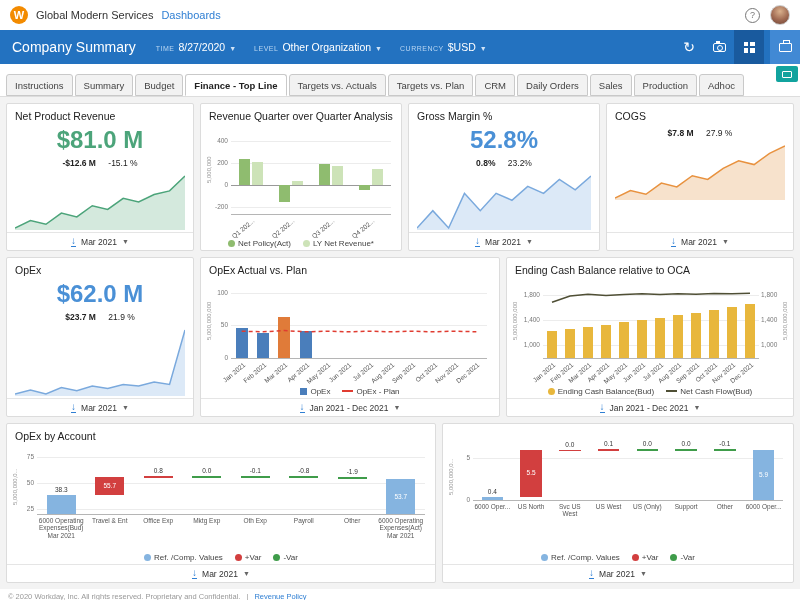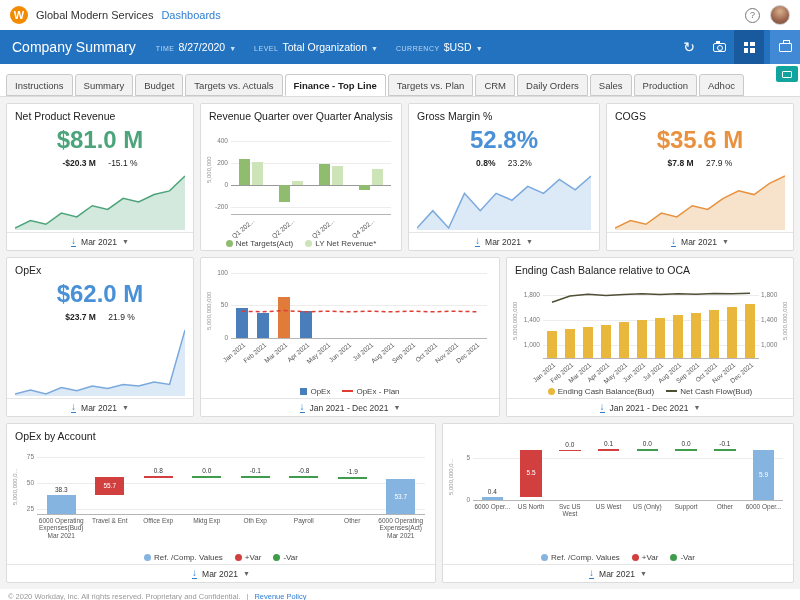--- a/index.html
+++ b/index.html
@@ -101,21 +101,21 @@
 
 <div class="header">
   <span class="header-title">Company Summary</span>
   <div class="hgroup">
     <span class="hlabel">TIME</span>
     <span class="hvalue">8/27/2020</span>
     <span class="hcaret">▼</span>
   </div>
   <div class="hgroup">
     <span class="hlabel">LEVEL</span>
-    <span class="hvalue">Total Organization</span>
+    <span class="hvalue">Other Organization</span>
     <span class="hcaret">▼</span>
   </div>
   <div class="hgroup">
     <span class="hlabel">CURRENCY</span>
     <span class="hvalue">$USD</span>
     <span class="hcaret">▼</span>
   </div>
   <div class="header-icons">
     <div class="hbtn refresh">↻</div>
     <div class="hbtn">
@@ -136,39 +136,39 @@
 </div>
 
 <div class="widget">
     <span></span>
   </div>
 
 <div class="tabs">
     <div class="tab">Instructions</div>
     <div class="tab">Summary</div>
     <div class="tab">Budget</div>
+    <div class="tab active">Finance - Top Line</div>
     <div class="tab">Targets vs. Actuals</div>
-    <div class="tab active">Finance - Top Line</div>
     <div class="tab">Targets vs. Plan</div>
     <div class="tab">CRM</div>
     <div class="tab">Daily Orders</div>
     <div class="tab">Sales</div>
     <div class="tab">Production</div>
     <div class="tab">Adhoc</div>
   </div>
 
 <div class="content">
 
   <div class="row row1">
 
     <div class="card">
       <div class="card-title">Net Product Revenue</div>
       <div class="kpi-value" style="color: rgb(76, 164, 122);">$81.0 M</div>
       <div class="kpi-subs">
-        <span class="s1">-$20.3 M</span>
+        <span class="s1">-$12.6 M</span>
         <span class="s2">-15.1 %</span>
       </div>
       <div class="spark">
           <svg width="170" height="58">
             <polygon points="0,56 15.454545454545455,48.57142857142857 30.90909090909091,52.285714285714285 46.36363636363636,41.142857142857146 61.81818181818182,44.85714285714286 77.27272727272727,33.714285714285715 92.72727272727272,37.42857142857143 108.18181818181819,26.28571428571429 123.63636363636364,30 139.0909090909091,22.57142857142857 154.54545454545453,18.857142857142854 170,4 170,58 0,58" fill="#d4e9dd"></polygon>
             <polyline points="0,56 15.454545454545455,48.57142857142857 30.90909090909091,52.285714285714285 46.36363636363636,41.142857142857146 61.81818181818182,44.85714285714286 77.27272727272727,33.714285714285715 92.72727272727272,37.42857142857143 108.18181818181819,26.28571428571429 123.63636363636364,30 139.0909090909091,22.57142857142857 154.54545454545453,18.857142857142854 170,4" fill="none" stroke="#4ca47a" stroke-width="1.5"></polyline>
           </svg>
         </div>
       <div class="card-footer">
         <span class="dl">↓</span>
@@ -200,21 +200,21 @@
           <div class="ch-bar" style="left: 154.4px; top: 61.1892px; width: 10.4px; height: 4.98649px; background: rgb(143, 188, 111);"></div>
           <div class="ch-bar" style="left: 167.2px; top: 44.5676px; width: 10.4px; height: 16.6216px; background: rgb(205, 227, 184);"></div>
           <div class="ch-cat rot" style="width: 54px; left: -8px; top: 93px;">Q1 202...</div>
           <div class="ch-cat rot" style="width: 54px; left: 32px; top: 93px;">Q2 202...</div>
           <div class="ch-cat rot" style="width: 54px; left: 72px; top: 93px;">Q3 202...</div>
           <div class="ch-cat rot" style="width: 54px; left: 112px; top: 93px;">Q4 202...</div>
         </div>
       <div class="legend">
           <span class="leg-item">
             <span class="sw c" style="background: rgb(143, 188, 111);"></span>
-            <span>Net Targets(Act)</span>
+            <span>Net Policy(Act)</span>
           </span>
           <span class="leg-item">
             <span class="sw c" style="background: rgb(205, 227, 184);"></span>
             <span>LY Net Revenue*</span>
           </span>
         </div>
     </div>
 
     <div class="card">
       <div class="card-title">Gross Margin %</div>
@@ -231,21 +231,20 @@
         </div>
       <div class="card-footer">
         <span class="dl">↓</span>
         <span>Mar 2021</span>
         <span class="fcaret">▼</span>
       </div>
     </div>
 
     <div class="card">
       <div class="card-title">COGS</div>
-      <div class="kpi-value" style="color: rgb(232, 146, 63);">$35.6 M</div>
       <div class="kpi-subs">
         <span class="s1">$7.8 M</span>
         <span class="s2">27.9 %</span>
       </div>
       <div class="spark">
           <svg width="170" height="58">
             <polygon points="0,56 15.454545454545455,48.57142857142857 30.90909090909091,52.285714285714285 46.36363636363636,41.142857142857146 61.81818181818182,44.85714285714286 77.27272727272727,33.714285714285715 92.72727272727272,37.42857142857143 108.18181818181819,26.28571428571429 123.63636363636364,18.857142857142854 139.0909090909091,22.57142857142857 154.54545454545453,11.42857142857143 170,4 170,58 0,58" fill="#f7e2cc"></polygon>
             <polyline points="0,56 15.454545454545455,48.57142857142857 30.90909090909091,52.285714285714285 46.36363636363636,41.142857142857146 61.81818181818182,44.85714285714286 77.27272727272727,33.714285714285715 92.72727272727272,37.42857142857143 108.18181818181819,26.28571428571429 123.63636363636364,18.857142857142854 139.0909090909091,22.57142857142857 154.54545454545453,11.42857142857143 170,4" fill="none" stroke="#e8923f" stroke-width="1.5"></polyline>
           </svg>
         </div>
@@ -273,20 +272,21 @@
           </svg>
         </div>
       <div class="card-footer">
         <span class="dl">↓</span>
         <span>Mar 2021</span>
         <span class="fcaret">▼</span>
       </div>
     </div>
 
     <div class="card">
+      <div class="card-title">OpEx Actual vs. Plan</div>
       <div class="chart">
           <div class="ch-ytitle">5,000,000,000</div>
           <div class="ch-grid" style="top: 80px; left: 26px; width: 256px;"></div>
           <div class="ch-ytick" style="top: 76px; left: 7px; width: 16px;">0</div>
           <div class="ch-grid" style="top: 47.2727px; left: 26px; width: 256px;"></div>
           <div class="ch-ytick" style="top: 43.2727px; left: 7px; width: 16px;">50</div>
           <div class="ch-grid" style="top: 14.5455px; left: 26px; width: 256px;"></div>
           <div class="ch-ytick" style="top: 10.5455px; left: 7px; width: 16px;">100</div>
           <div class="ch-axis" style="top: 80px; left: 26px; width: 256px;"></div>
           <div class="ch-bar" style="left: 30.8px; top: 49.8909px; width: 11.7333px; height: 30.1091px; background: rgb(74, 126, 187);"></div>

